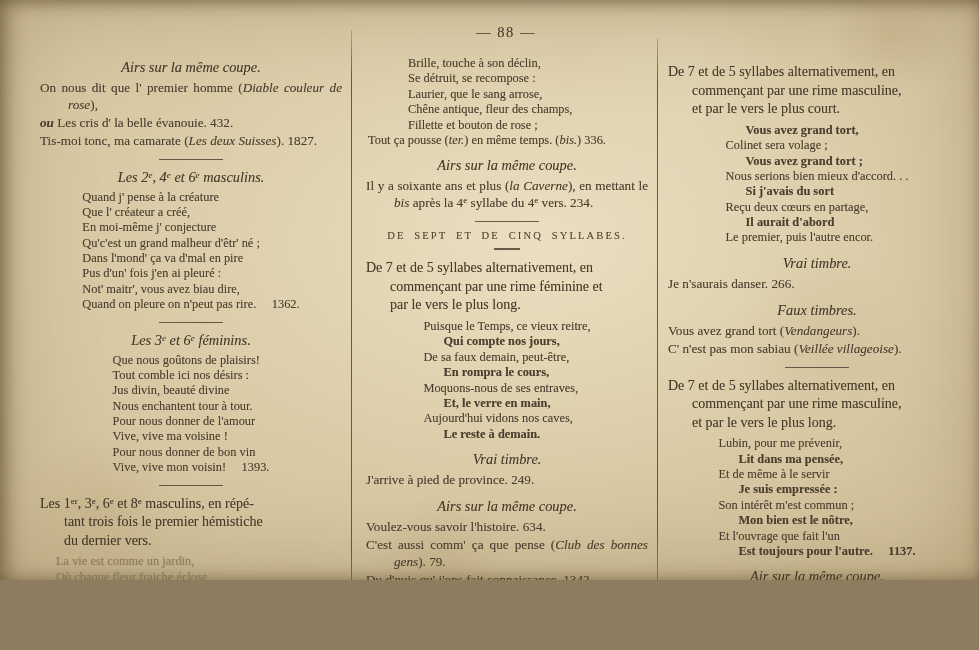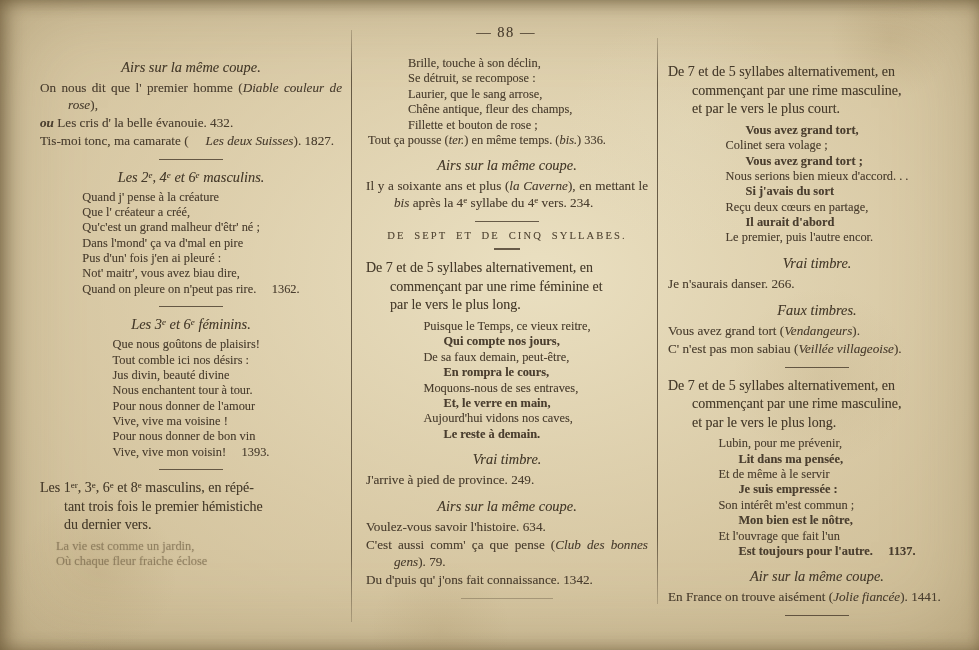--- a/index.html
+++ b/index.html
@@ -1,18 +1,18 @@
 <!DOCTYPE html>
 <html><head>
 <meta charset="utf-8">
 <style>
   html,body{margin:0;padding:0;background:#8d7c5d;}
   #book-page{
     position:relative;
-    width:979px;height:650px;
+    width:979px;height:580px;
     margin:0 auto;
     background:
       radial-gradient(ellipse at 55% 42%, rgba(236,226,196,.9) 0%, rgba(218,203,168,.6) 55%, rgba(198,180,140,.65) 100%),
       linear-gradient(135deg,#dccda9 0%,#d7c7a1 55%,#cfbe96 100%);
     box-shadow:
       inset 0 0 90px rgba(124,103,66,.35),
       inset 12px 0 20px -6px rgba(76,59,30,.55),
       inset 0 10px 16px -7px rgba(76,59,30,.4),
       inset -7px 0 16px -7px rgba(110,90,55,.35),
       inset 0 -9px 16px -7px rgba(110,90,55,.3);
@@ -73,29 +73,30 @@
   <div id="page-number">— 88 —</div>
   <div class="vrule" id="vrule-1"></div>
   <div class="vrule" id="vrule-2"></div>
   <div class="col" id="col-a">
       <div class="blk h-center">
         <div class="hl">Airs sur la même coupe.</div>
       </div>
       <div class="blk entries">
         <p class="entry">On nous dit que l' premier homme (<span style="font-style: italic;">Diable couleur de rose</span>),</p>
         <p class="entry"><span style="font-style: italic; font-weight: bold;">ou</span> Les cris d' la belle évanouie. 432.</p>
-        <p class="entry">Tis-moi tonc, ma camarate (<span style="font-style: italic; margin-left: 17px;">Les deux Suisses</span>). 1827.</p>
+        <p class="entry">Tis-moi tonc, ma camarate (<span style="font-style: italic;">Les deux Suisses</span>). 1827.</p>
       </div>
       <div class="rule"></div>
       <div class="blk h-center">
         <div class="hl">Les 2<sup>e</sup>, 4<sup>e</sup> et 6<sup>e</sup> masculins.</div>
       </div>
       <div class="blk verse">
         <div class="vl">Quand j' pense à la créature</div>
         <div class="vl">Que l' créateur a créé,</div>
+        <div class="vl">En moi-même j' conjecture</div>
         <div class="vl">Qu'c'est un grand malheur d'êtr' né ;</div>
         <div class="vl">Dans l'mond' ça va d'mal en pire</div>
         <div class="vl">Pus d'un' fois j'en ai pleuré :</div>
         <div class="vl">Not' maitr', vous avez biau dire,</div>
         <div class="vl">Quand on pleure on n'peut pas rire.   1362.</div>
       </div>
       <div class="rule"></div>
       <div class="blk h-center">
         <div class="hl">Les 3<sup>e</sup> et 6<sup>e</sup> féminins.</div>
       </div>

